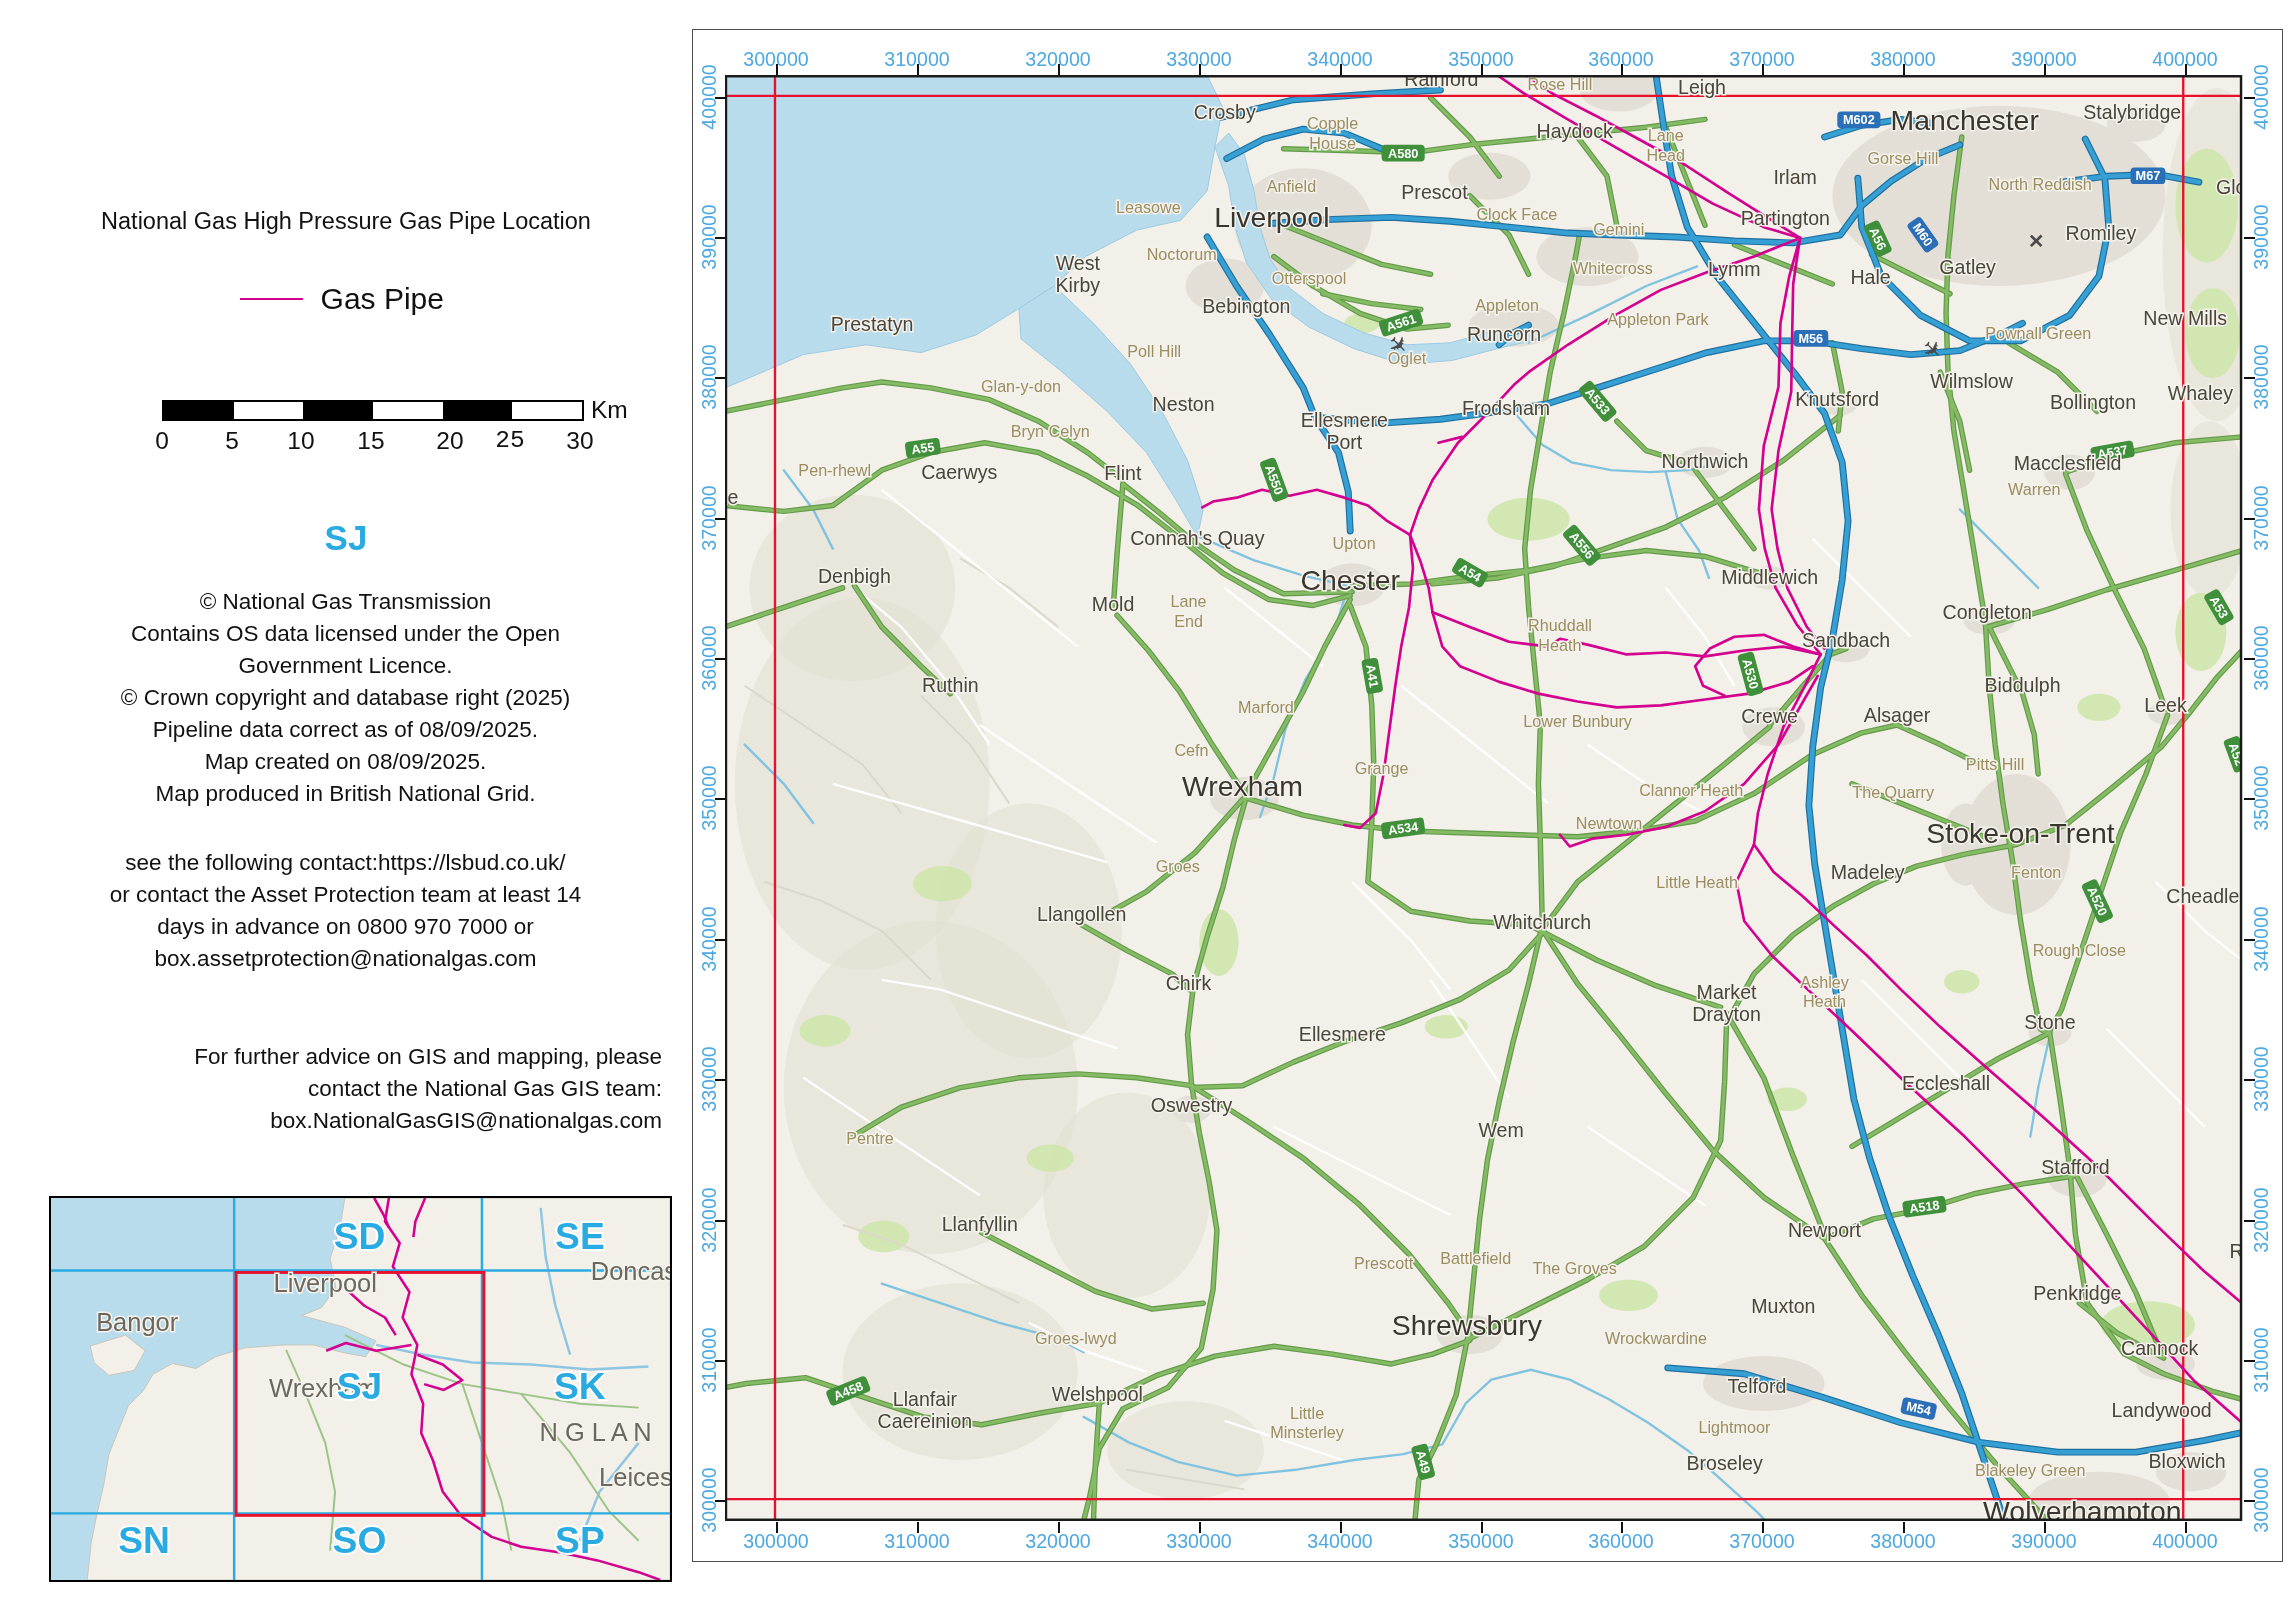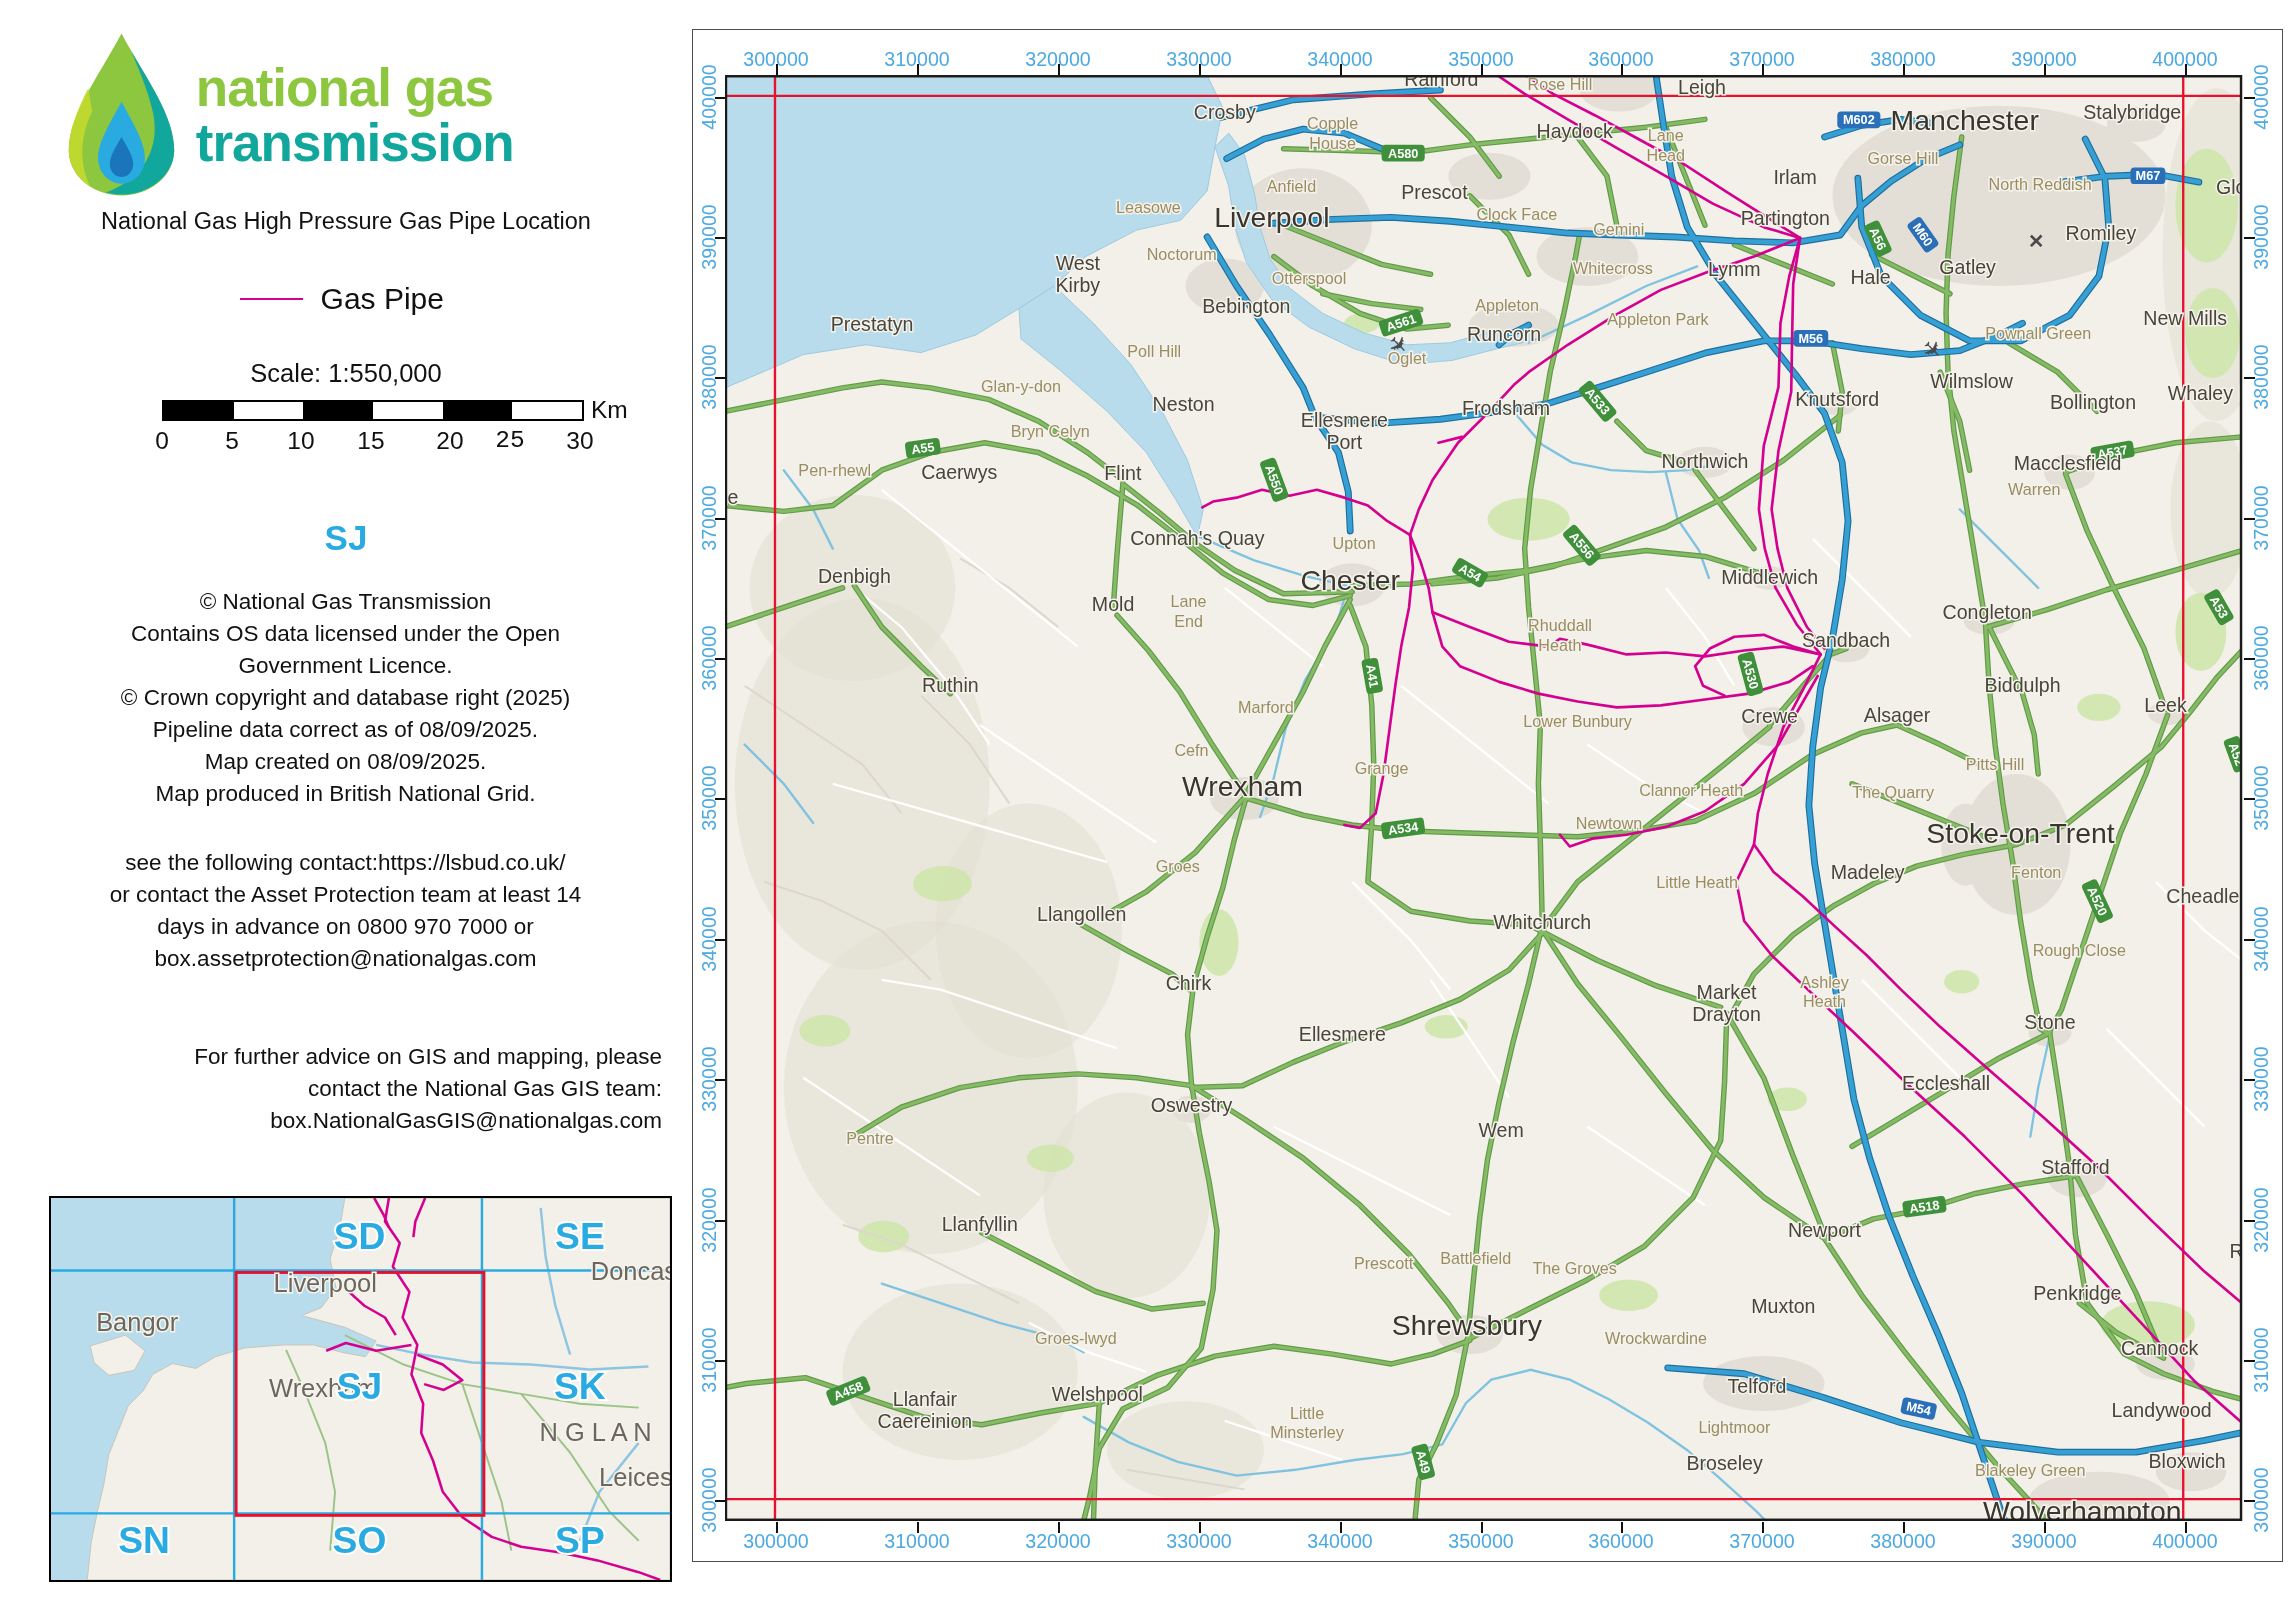--- a/index.html
+++ b/index.html
@@ -33,44 +33,28 @@
   .ax.v{transform:translate(-50%,-50%) rotate(-90deg);}
   .ax.h{transform:translateX(-50%);}
   .tick{position:absolute;background:#111;}
 </style>
 </head>
 <body>
 
 <div id="page">
 
   <aside id="sidebar">
-    <div id="logo">
-      <span>
-        <svg width="125" height="167" viewBox="0 0 128 170">
-          <path d="M64,4 C38,52 10,88 10,124 a54,46 0 0 0 108,0 C118,88 90,52 64,4 Z" fill="#8dc63f"></path>
-          <path d="M74,22 C96,60 118,92 118,124 a54,46 0 0 1 -70,43 C88,152 104,120 96,84 C90,58 80,38 74,22 Z" fill="#12a79d"></path>
-          <path d="M30,60 C18,84 10,104 10,124 a54,46 0 0 0 22,37 C20,136 22,108 34,84 Z" fill="#c2d92e" opacity="0.9"></path>
-          <path d="M64,74 C50,100 40,116 40,132 a24,26 0 0 0 48,0 C88,116 78,100 64,74 Z" fill="#29abe2"></path>
-          <path d="M64,110 C57,122 52,130 52,138 a12,13 0 0 0 24,0 C76,130 71,122 64,110 Z" fill="#1b75bb"></path>
-        </svg>
-      </span>
-      <span class="logo-text">
-        <span id="logo-line1">national gas</span>
-        <span id="logo-line2">transmission</span>
-      </span>
-    </div>
 
     <div id="subtitle">National Gas High Pressure Gas Pipe Location</div>
 
     <div id="legend">
       <span class="legend-line"></span>
       <span>Gas Pipe</span>
     </div>
 
-    <div id="scale-text">Scale: 1:550,000</div>
 
     <div id="scalebar">
       <div id="bar">
           <div class="seg b"></div>
           <div class="seg w"></div>
           <div class="seg b"></div>
           <div class="seg w"></div>
           <div class="seg b"></div>
           <div class="seg w"></div>
         </div>

